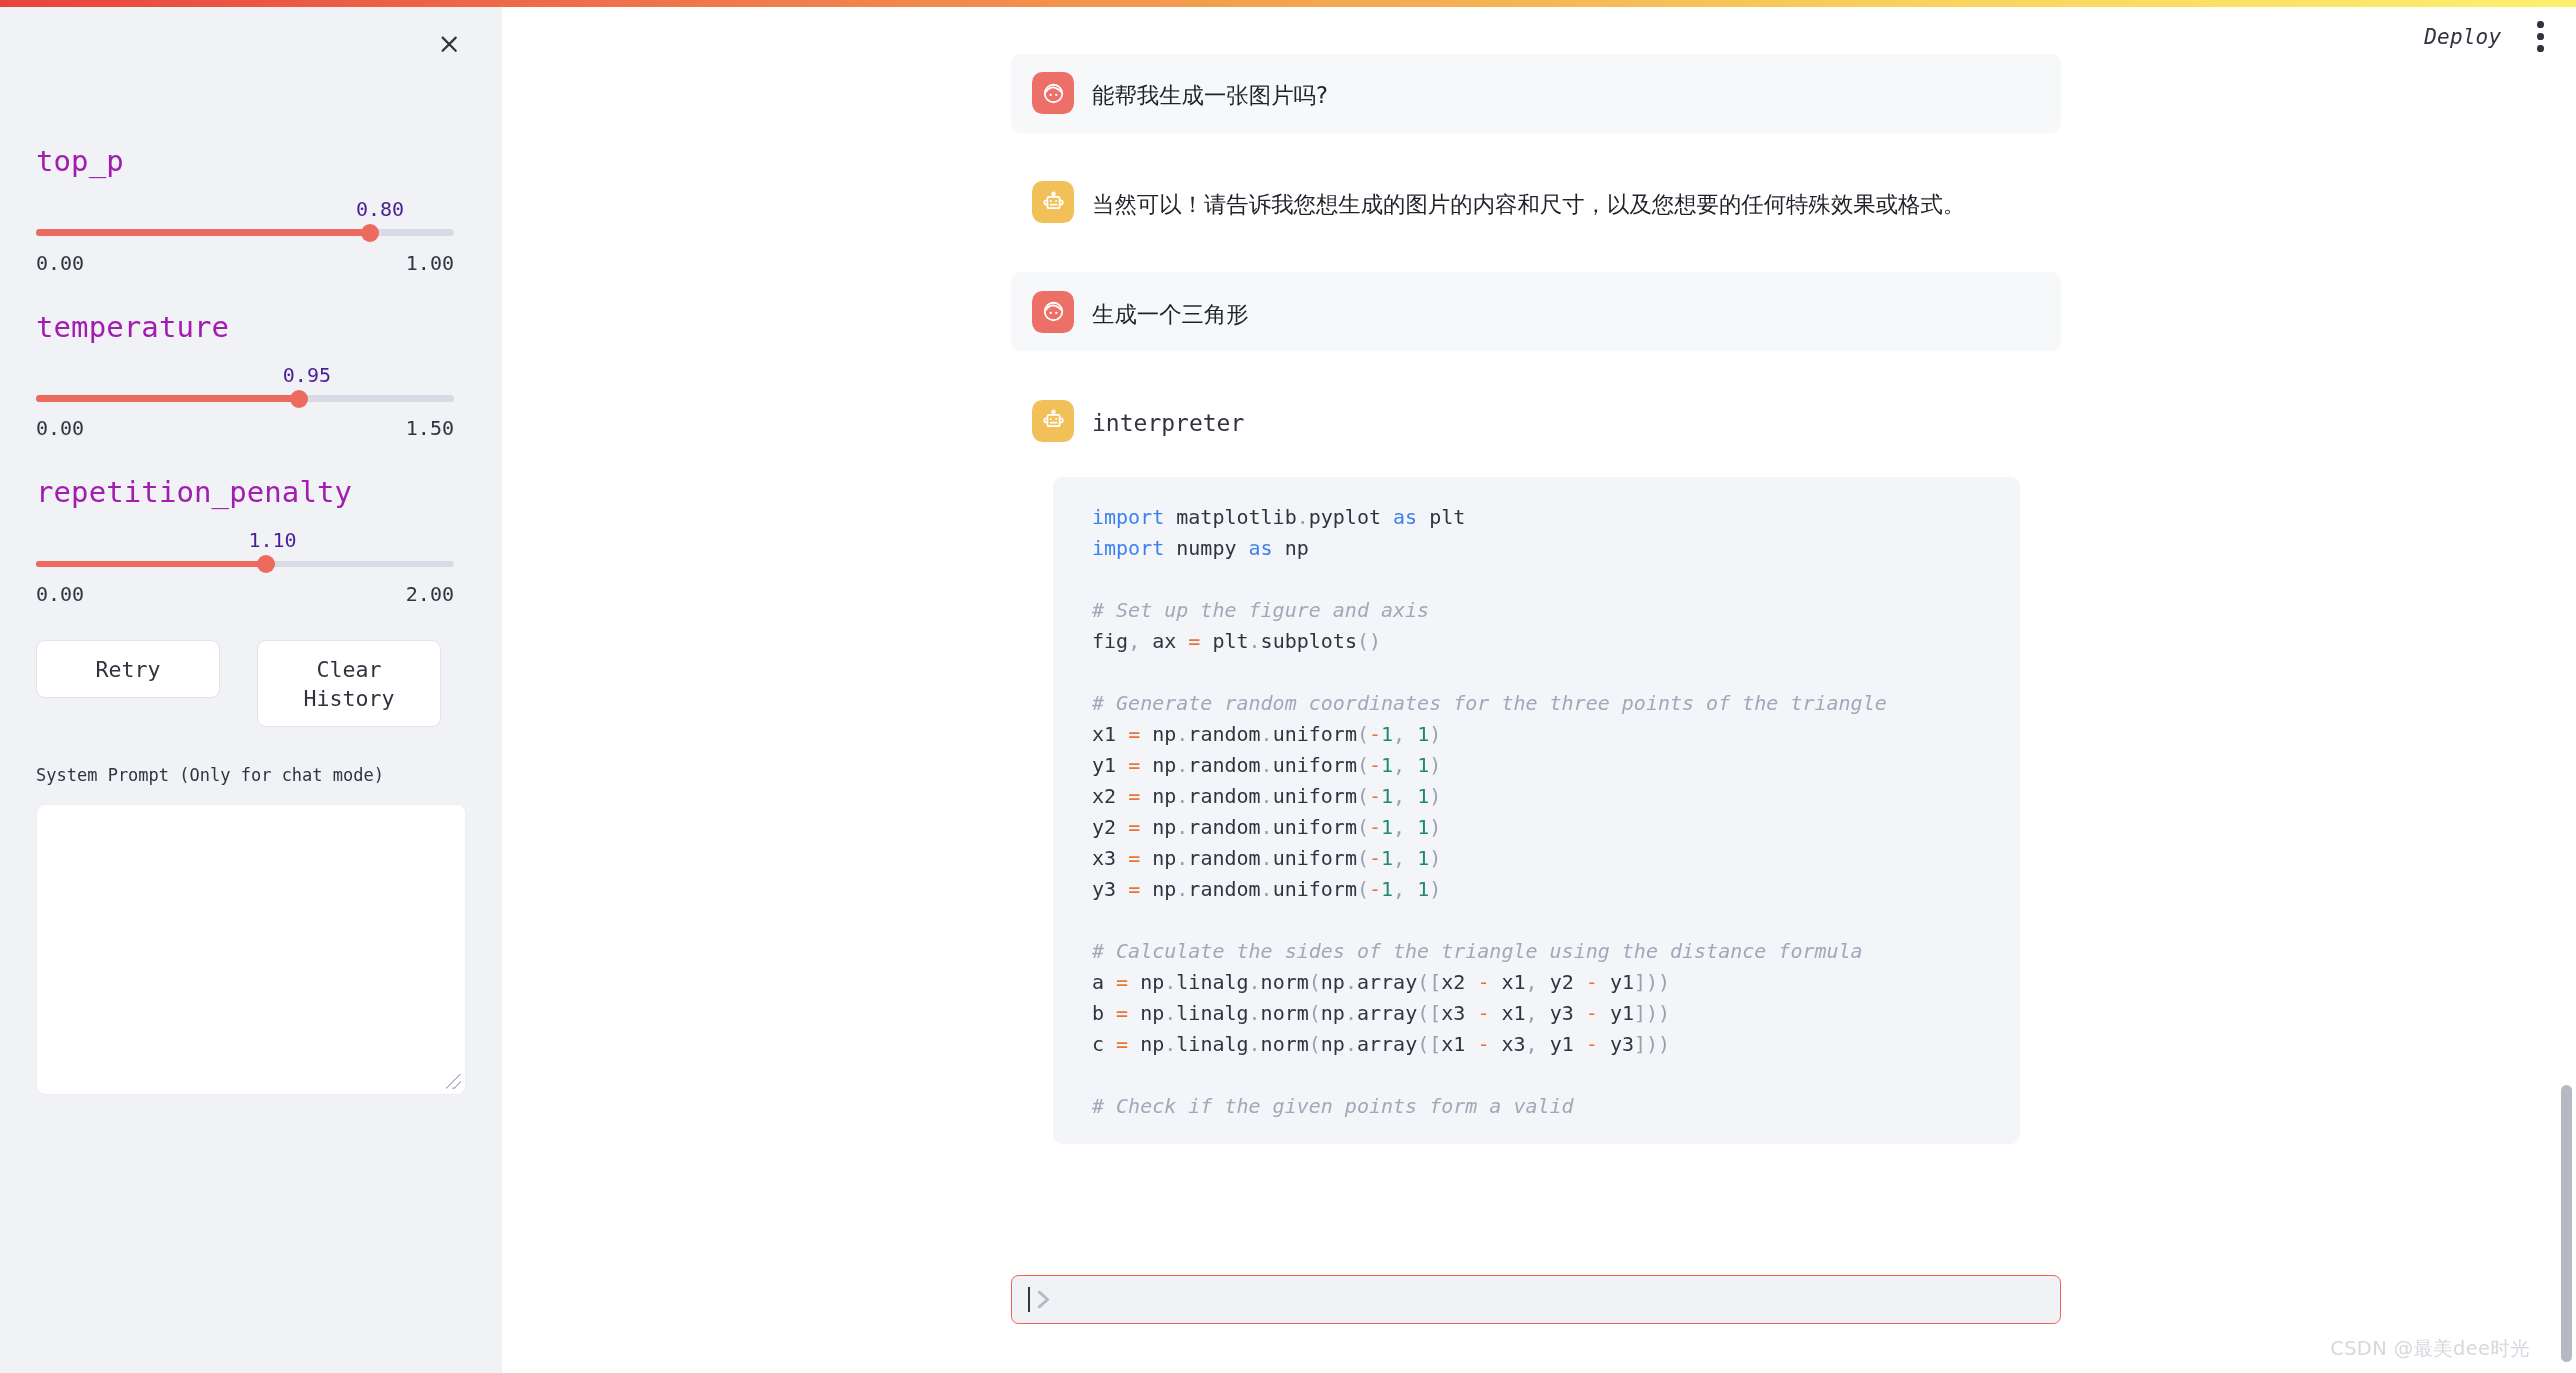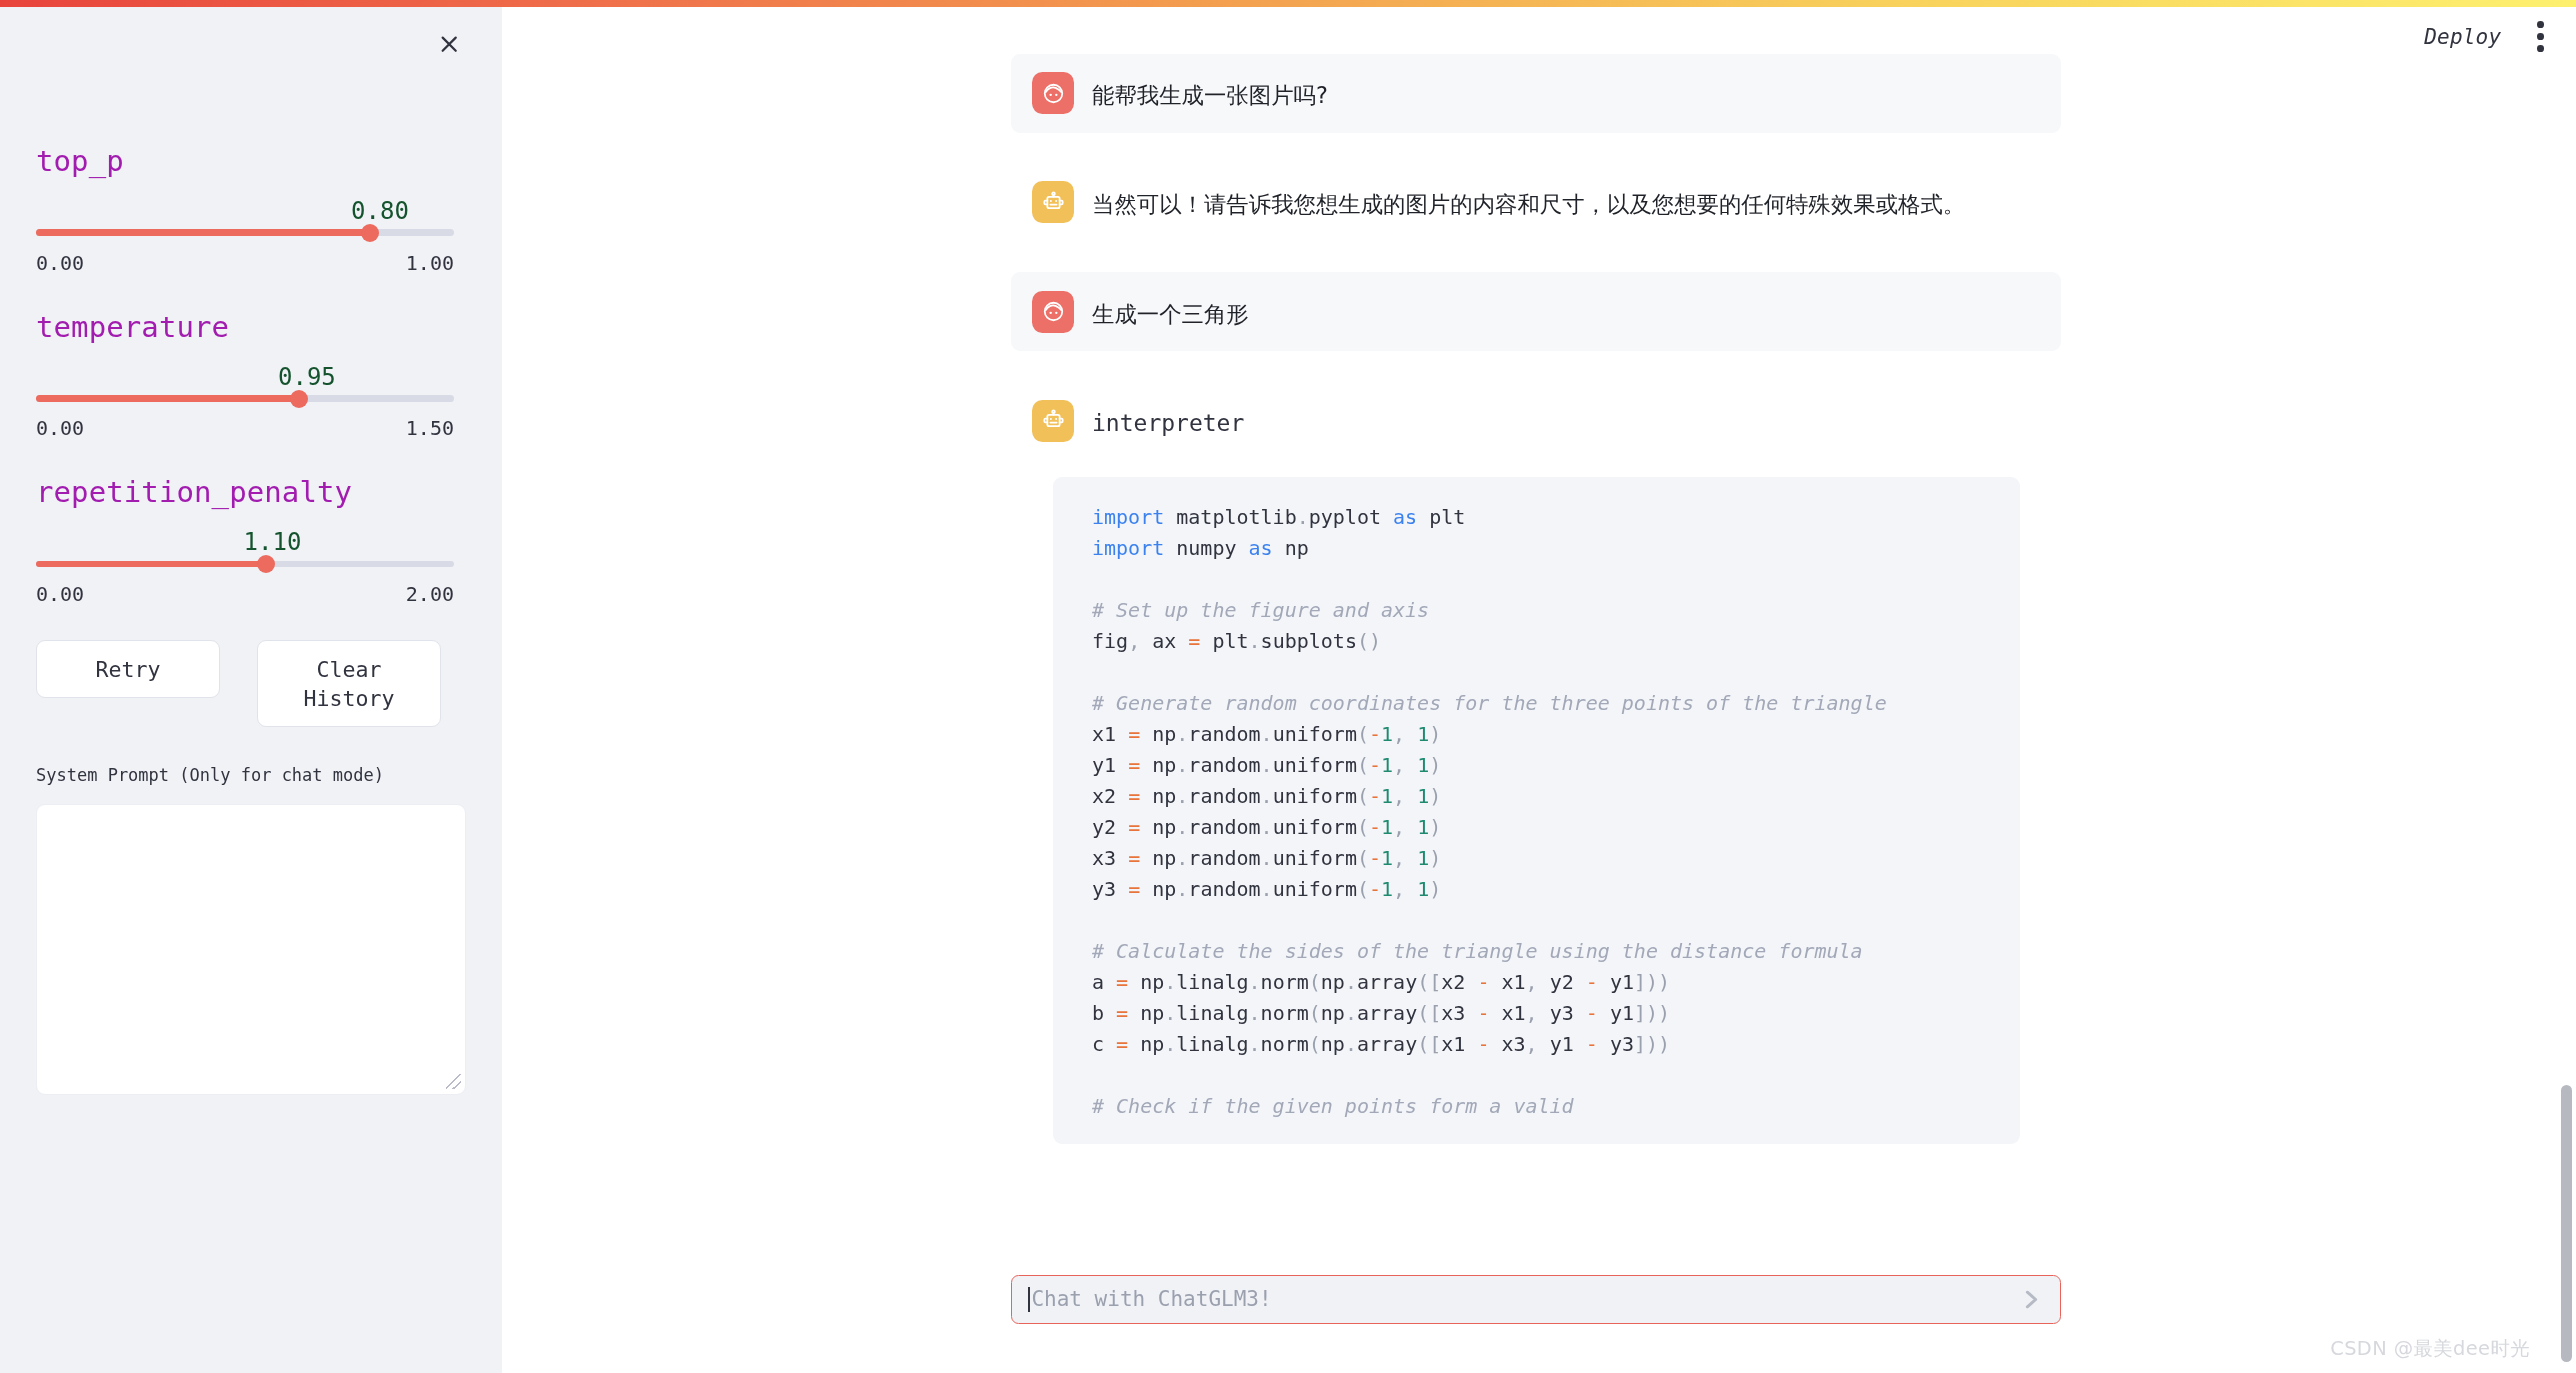--- a/index.html
+++ b/index.html
@@ -43,21 +43,21 @@
   
   .slider-group { margin-bottom: 34px; }
   .slider-label {
     font-size: 29px; color: #a21caf; line-height: 1.3;
     letter-spacing: 0.1px;
     margin-bottom: 16.4px;
   }
   .slider-valrow { position: relative; height: 27px; }
   .slider-value {
     position: absolute; top: 0;
-    font-size: 24px; color: #14532d; white-space: nowrap;
+    font-size: 20px; color: #4c1d95; white-space: nowrap;
     transform: translateX(-50%);
   }
   .slider-track-wrap {
     position: relative; height: 10.4px; margin-top: 3px;
     width: 418px;
   }
   .slider-track {
     position: absolute; top: 2.2px; left: 0;
     width: 100%; height: 6.7px; border-radius: 4.5px;
     background: #d8dae5;
@@ -417,21 +417,20 @@
 b <span class="op">=</span> np<span class="pn">.</span>linalg<span class="pn">.</span>norm<span class="pn">(</span>np<span class="pn">.</span>array<span class="pn">([</span>x3 <span class="op">-</span> x1<span class="pn">,</span> y3 <span class="op">-</span> y1<span class="pn">]))</span>
 c <span class="op">=</span> np<span class="pn">.</span>linalg<span class="pn">.</span>norm<span class="pn">(</span>np<span class="pn">.</span>array<span class="pn">([</span>x1 <span class="op">-</span> x3<span class="pn">,</span> y1 <span class="op">-</span> y3<span class="pn">]))</span>
 
 <span class="cm"># Check if the given points form a valid</span></pre>
         </div>
 
     </div>
 
     <div class="chat-input-wrap">
       <span class="chat-caret"></span>
-      <span class="chat-ph">Chat with ChatGLM3!</span>
       <span class="send-icon">
         <svg width="25" height="25" viewBox="0 0 24 24" fill="none" stroke="currentColor" stroke-width="2.8" stroke-linecap="round" stroke-linejoin="round">
           <path d="M8 5 L16 12 L8 19"></path>
         </svg>
       </span>
     </div>
 
   </main>
 
   <div class="vscroll"></div>

